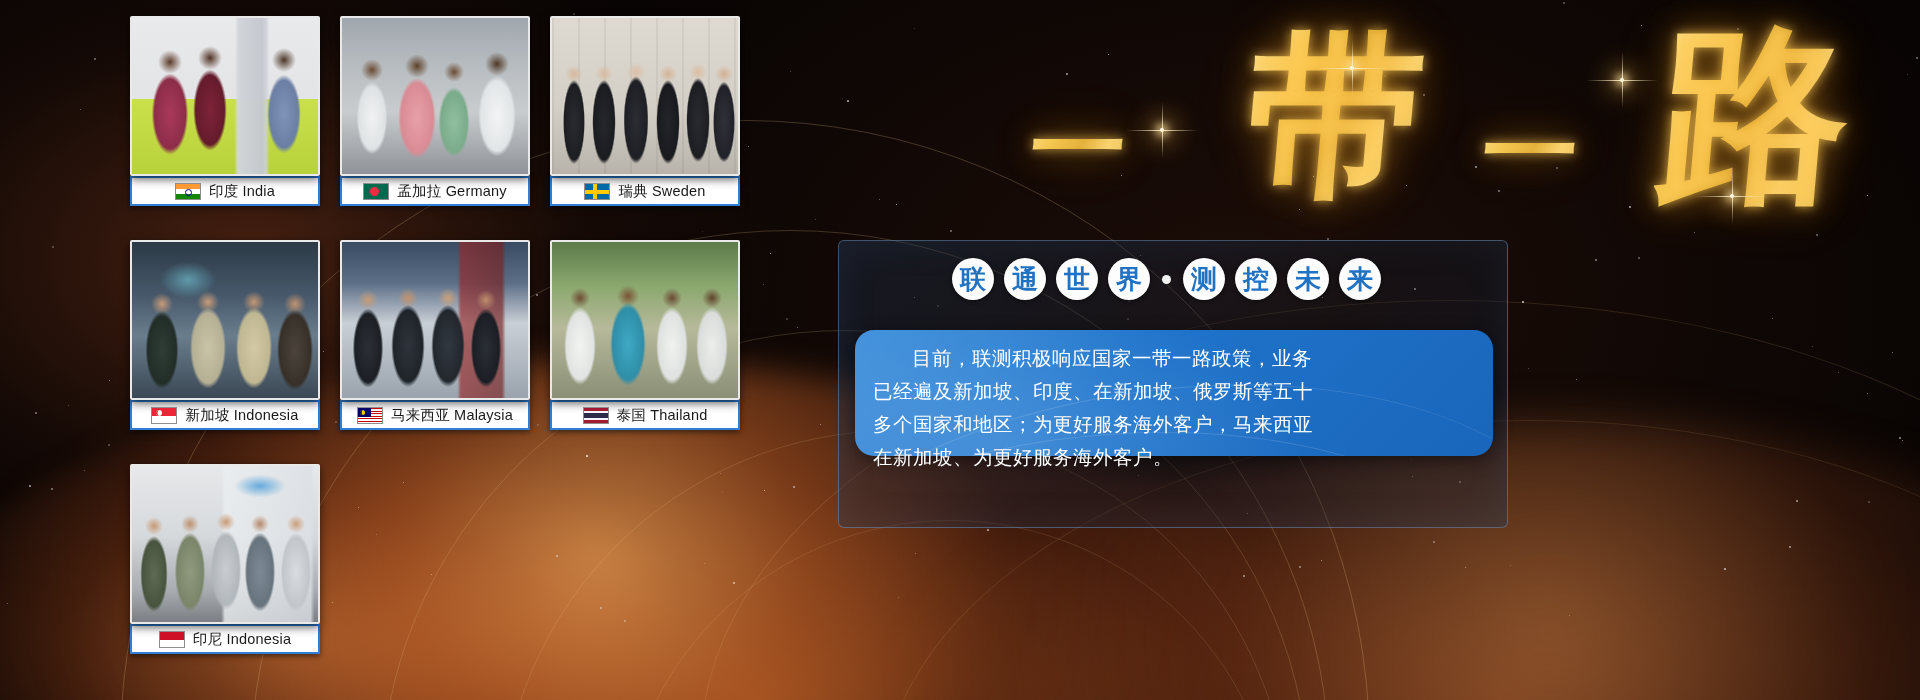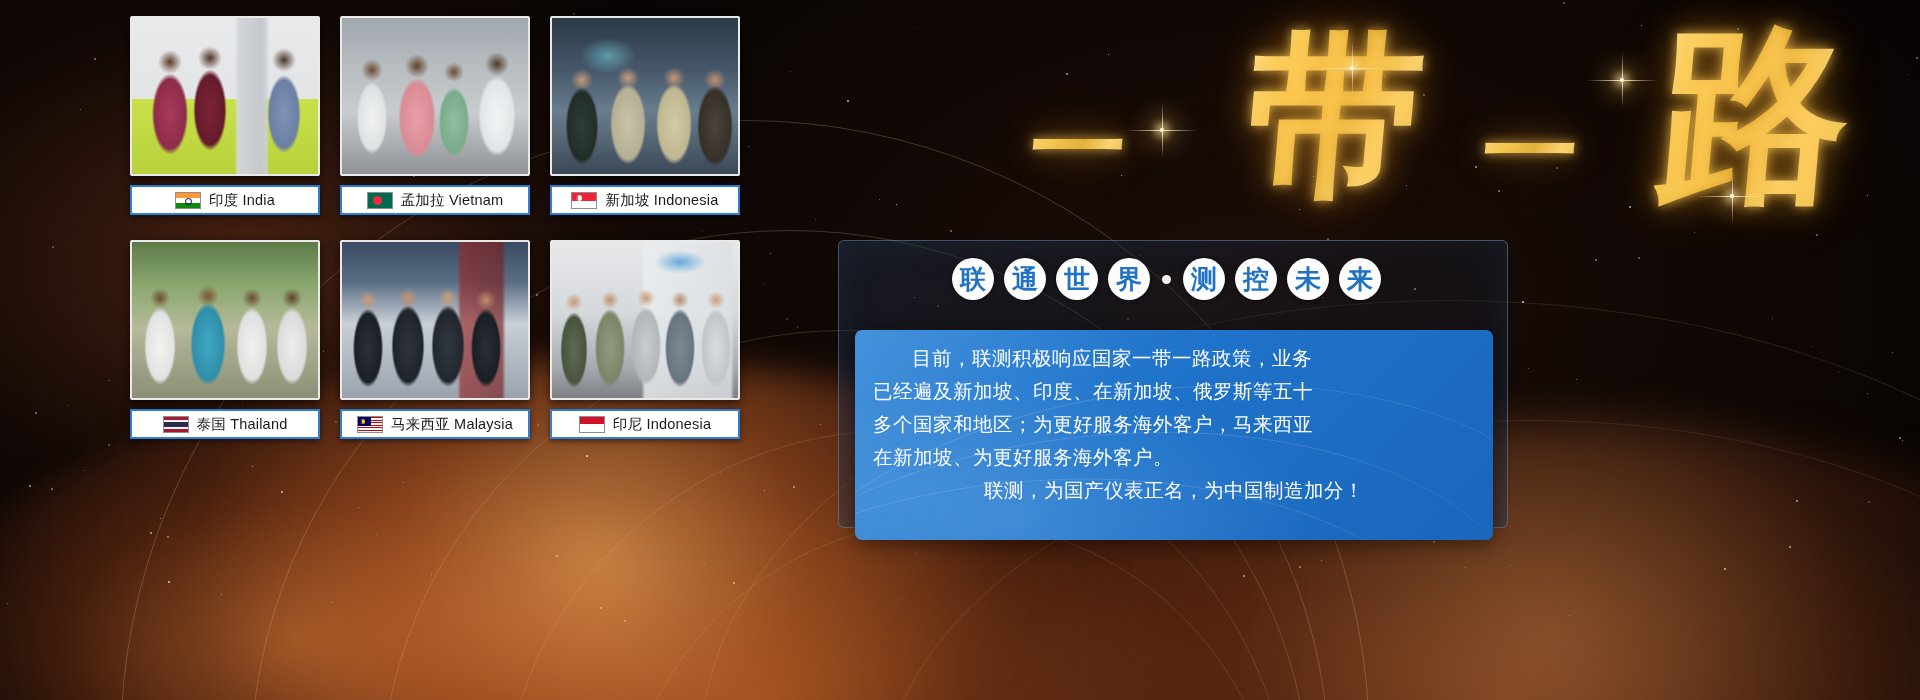--- a/index.html
+++ b/index.html
@@ -62,21 +62,21 @@
   .cell { position:relative; width:190px; }
   .photo {
     width:190px; height:160px; border:2px solid #e9e9e9;
     border-radius:2px; overflow:hidden; position:relative;
     box-shadow:0 3px 10px rgba(0,0,0,.65);
     background:#2a2a2a;
   }
   .photo .scene { position:absolute; inset:0; }
 
   .caption {
-    margin-top:9px; width:190px; height:30px;
+    width:190px; height:30px;
     background:#fff; border:2px solid #2f7fd6;
     display:flex; align-items:center; justify-content:center; gap:8px;
     box-shadow:0 2px 6px rgba(0,0,0,.55);
   }
   .caption .flag {
     width:26px; height:17px; flex:0 0 auto;
     border:1px solid #8d8d8d; position:relative; overflow:hidden;
     display:block;
   }
   .caption .cap-text {
@@ -155,22 +155,22 @@
   .sl-circle {
     width:42px; height:42px; border-radius:50%; background:#fdfdfd;
     display:flex; align-items:center; justify-content:center;
     color:#2272c4; font-size:26px; font-weight:bold; line-height:1;
     font-family:"DejaVu Sans","Liberation Sans",sans-serif;
     box-shadow:0 1px 4px rgba(0,0,0,.5);
   }
   .sl-dot { width:9px; height:9px; border-radius:50%; background:#f2f2f2; margin:0 2px; }
 
   #paragraph {
-    position:absolute; left:855px; top:330px; width:638px; height:210px;
-    border-radius:7px;
+    position:absolute; left:855px; top:330px; width:638px; height:126px;
+    border-radius:19px;
     background:
       linear-gradient(115deg, rgba(255,255,255,.10) 0%, rgba(255,255,255,0) 40%),
       radial-gradient(ellipse 420px 200px at 25% 90%, rgba(120,180,235,.35), rgba(0,0,0,0) 70%),
       linear-gradient(135deg,#2f86d8 0%,#1f72c9 45%,#1966bb 100%);
     box-shadow:0 4px 18px rgba(0,0,0,.45);
     padding:12px 18px 10px 18px;
     color:#ffffff;
   }
   #paragraph p {
     font-family:"DejaVu Sans","Liberation Sans",sans-serif;
@@ -388,24 +388,48 @@
             radial-gradient(ellipse 26px 56px at 75px 100px,#e8a0a8 0%,#d98b94 62%,rgba(0,0,0,0) 72%),
             radial-gradient(ellipse 22px 50px at 112px 104px,#8fbf9e 0%,#7aab8a 60%,rgba(0,0,0,0) 70%),
             radial-gradient(ellipse 26px 56px at 155px 98px,#f2f4f5 0%,#e2e5e7 62%,rgba(0,0,0,0) 72%),
             radial-gradient(circle 11px at 30px 52px,#6b4a32,rgba(0,0,0,0)),
             radial-gradient(circle 12px at 75px 48px,#5e4129,rgba(0,0,0,0)),
             radial-gradient(circle 10px at 112px 54px,#6d4c33,rgba(0,0,0,0)),
             radial-gradient(circle 12px at 155px 46px,#4f3826,rgba(0,0,0,0));"></div>
       </div>
       <div class="caption">
         <span class="flag fl-bengal"></span>
-        <span class="cap-text">孟加拉 Vietnam</span>
-      </div>
-    </div>
-
+        <span class="cap-text">孟加拉 Germany</span>
+      </div>
+    </div>
+
+    <div class="cell">
+      <div class="photo">
+        <div class="scene" style="background:linear-gradient(180deg,#dedad2 0%,#d3cfc6 58%,#b9b4ab 100%);"></div>
+        <div class="scene" style="background:
+            repeating-linear-gradient(90deg,rgba(0,0,0,.10) 0 2px,rgba(0,0,0,0) 2px 26px);opacity:.5;"></div>
+        <div class="scene" style="background:
+            radial-gradient(ellipse 14px 54px at 22px 104px,#2a2b30 0%,#1d1e22 70%,rgba(0,0,0,0) 78%),
+            radial-gradient(ellipse 15px 54px at 52px 104px,#26272c 0%,#1b1c20 70%,rgba(0,0,0,0) 78%),
+            radial-gradient(ellipse 16px 56px at 84px 102px,#2c2d33 0%,#1e1f24 70%,rgba(0,0,0,0) 78%),
+            radial-gradient(ellipse 15px 54px at 116px 104px,#24252a 0%,#191a1e 70%,rgba(0,0,0,0) 78%),
+            radial-gradient(ellipse 15px 54px at 146px 102px,#2a2b30 0%,#1d1e22 70%,rgba(0,0,0,0) 78%),
+            radial-gradient(ellipse 14px 52px at 172px 104px,#303139 0%,#212229 70%,rgba(0,0,0,0) 78%),
+            radial-gradient(circle 9px at 22px 56px,#d6b79c,rgba(0,0,0,0)),
+            radial-gradient(circle 9px at 52px 56px,#d8baa0,rgba(0,0,0,0)),
+            radial-gradient(circle 10px at 84px 54px,#dcbfa6,rgba(0,0,0,0)),
+            radial-gradient(circle 9px at 116px 56px,#d4b499,rgba(0,0,0,0)),
+            radial-gradient(circle 9px at 146px 54px,#dbbda3,rgba(0,0,0,0)),
+            radial-gradient(circle 9px at 172px 56px,#d1b094,rgba(0,0,0,0));"></div>
+      </div>
+      <div class="caption">
+        <span class="flag fl-sweden"></span>
+        <span class="cap-text">瑞典 Sweden</span>
+      </div>
+    </div>
 
     <div class="cell">
       <div class="photo">
         <div class="scene" style="background:linear-gradient(180deg,#2c3a47 0%,#46586a 34%,#6a7d8d 60%,#3b4855 100%);"></div>
         <div class="scene" style="background:
             radial-gradient(ellipse 40px 26px at 56px 38px,rgba(120,215,230,.55),rgba(0,0,0,0) 70%);"></div>
         <div class="scene" style="background:
             radial-gradient(ellipse 22px 52px at 30px 108px,#2f3d36 0%,#222d28 65%,rgba(0,0,0,0) 75%),
             radial-gradient(ellipse 24px 54px at 76px 106px,#c9c3a8 0%,#b5b094 65%,rgba(0,0,0,0) 75%),
             radial-gradient(ellipse 24px 54px at 122px 106px,#d3c9a5 0%,#bfb792 65%,rgba(0,0,0,0) 75%),
@@ -417,55 +441,55 @@
       </div>
       <div class="caption">
         <span class="flag fl-singapore"></span>
         <span class="cap-text">新加坡 Indonesia</span>
       </div>
     </div>
 
 
     <div class="cell">
       <div class="photo">
+        <div class="scene" style="background:linear-gradient(180deg,#3a4c63 0%,#5b6e86 26%,#c9cfd6 52%,#9aa3ad 100%);"></div>
+        <div class="scene" style="background:
+            linear-gradient(90deg,rgba(0,0,0,0) 62%,rgba(150,40,40,.65) 64%,rgba(120,32,32,.65) 86%,rgba(0,0,0,0) 88%);"></div>
+        <div class="scene" style="background:
+            radial-gradient(ellipse 20px 52px at 26px 106px,#2b2f36 0%,#1c2026 66%,rgba(0,0,0,0) 76%),
+            radial-gradient(ellipse 22px 54px at 66px 104px,#2f343c 0%,#1f242b 66%,rgba(0,0,0,0) 76%),
+            radial-gradient(ellipse 22px 54px at 106px 104px,#323840 0%,#22272e 66%,rgba(0,0,0,0) 76%),
+            radial-gradient(ellipse 20px 52px at 144px 106px,#2a2e35 0%,#1b1f25 66%,rgba(0,0,0,0) 76%),
+            radial-gradient(circle 10px at 26px 58px,#c79a76,rgba(0,0,0,0)),
+            radial-gradient(circle 10px at 66px 56px,#c2926e,rgba(0,0,0,0)),
+            radial-gradient(circle 10px at 106px 56px,#cb9f7b,rgba(0,0,0,0)),
+            radial-gradient(circle 10px at 144px 58px,#bd8d6a,rgba(0,0,0,0));"></div>
+      </div>
+      <div class="caption">
+        <span class="flag fl-malaysia"></span>
+        <span class="cap-text">马来西亚 Malaysia</span>
+      </div>
+    </div>
+
+    <div class="cell">
+      <div class="photo">
         <div class="scene" style="background:linear-gradient(180deg,#5d7a4a 0%,#8aa86e 28%,#b6b99a 55%,#8a8f76 100%);"></div>
         <div class="scene" style="background:
             radial-gradient(ellipse 22px 54px at 28px 104px,#f2f4f2 0%,#e0e3e1 62%,rgba(0,0,0,0) 72%),
             radial-gradient(ellipse 24px 56px at 76px 102px,#3fa8c4 0%,#2f8ea8 64%,rgba(0,0,0,0) 74%),
             radial-gradient(ellipse 22px 54px at 120px 104px,#f0f2f0 0%,#dee1df 62%,rgba(0,0,0,0) 72%),
             radial-gradient(ellipse 22px 54px at 160px 104px,#eceeec 0%,#d9dcda 62%,rgba(0,0,0,0) 72%),
             radial-gradient(circle 10px at 28px 56px,#6d4c33,rgba(0,0,0,0)),
             radial-gradient(circle 11px at 76px 54px,#7a5436,rgba(0,0,0,0)),
             radial-gradient(circle 10px at 120px 56px,#6a4a32,rgba(0,0,0,0)),
             radial-gradient(circle 10px at 160px 56px,#5f4229,rgba(0,0,0,0));"></div>
       </div>
       <div class="caption">
         <span class="flag fl-thailand"></span>
         <span class="cap-text">泰国 Thailand</span>
-      </div>
-    </div>
-
-    <div class="cell">
-      <div class="photo">
-        <div class="scene" style="background:linear-gradient(180deg,#3a4c63 0%,#5b6e86 26%,#c9cfd6 52%,#9aa3ad 100%);"></div>
-        <div class="scene" style="background:
-            linear-gradient(90deg,rgba(0,0,0,0) 62%,rgba(150,40,40,.65) 64%,rgba(120,32,32,.65) 86%,rgba(0,0,0,0) 88%);"></div>
-        <div class="scene" style="background:
-            radial-gradient(ellipse 20px 52px at 26px 106px,#2b2f36 0%,#1c2026 66%,rgba(0,0,0,0) 76%),
-            radial-gradient(ellipse 22px 54px at 66px 104px,#2f343c 0%,#1f242b 66%,rgba(0,0,0,0) 76%),
-            radial-gradient(ellipse 22px 54px at 106px 104px,#323840 0%,#22272e 66%,rgba(0,0,0,0) 76%),
-            radial-gradient(ellipse 20px 52px at 144px 106px,#2a2e35 0%,#1b1f25 66%,rgba(0,0,0,0) 76%),
-            radial-gradient(circle 10px at 26px 58px,#c79a76,rgba(0,0,0,0)),
-            radial-gradient(circle 10px at 66px 56px,#c2926e,rgba(0,0,0,0)),
-            radial-gradient(circle 10px at 106px 56px,#cb9f7b,rgba(0,0,0,0)),
-            radial-gradient(circle 10px at 144px 58px,#bd8d6a,rgba(0,0,0,0));"></div>
-      </div>
-      <div class="caption">
-        <span class="flag fl-malaysia"></span>
-        <span class="cap-text">马来西亚 Malaysia</span>
       </div>
     </div>
 
 
     <div class="cell">
       <div class="photo">
         <div class="scene" style="background:linear-gradient(180deg,#e6e8ea 0%,#d6d9dc 45%,#a8acb0 80%,#7b7f83 100%);"></div>
         <div class="scene" style="background:
             radial-gradient(ellipse 36px 16px at 128px 20px,rgba(60,150,215,.75),rgba(0,0,0,0) 72%),
             linear-gradient(90deg,rgba(0,0,0,0) 0%,rgba(0,0,0,0) 48%,rgba(235,238,240,.8) 50%,rgba(220,224,228,.8) 96%,rgba(0,0,0,0) 98%);"></div>
@@ -517,16 +541,15 @@
   <div id="paragraph">
     <div class="para-lines">
       <i style="left:-120px;top:60px;transform:rotate(-8deg);"></i>
       <i style="left:-180px;top:105px;transform:rotate(-6deg);"></i>
       <i style="left:-240px;top:150px;transform:rotate(-4deg);"></i>
     </div>
     <p class="indent">目前，联测积极响应国家一带一路政策，业务</p>
     <p>已经遍及新加坡、印度、在新加坡、俄罗斯等五十</p>
     <p>多个国家和地区；为更好服务海外客户，马来西亚</p>
     <p>在新加坡、为更好服务海外客户。</p>
-    <p class="last">联测，为国产仪表正名，为中国制造加分！</p>
   </div>
 
 </div>
 
 </body></html>

